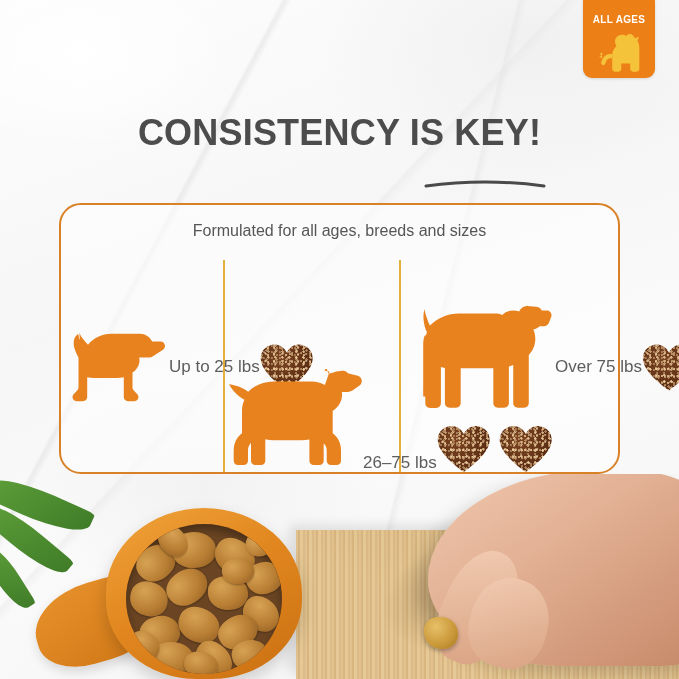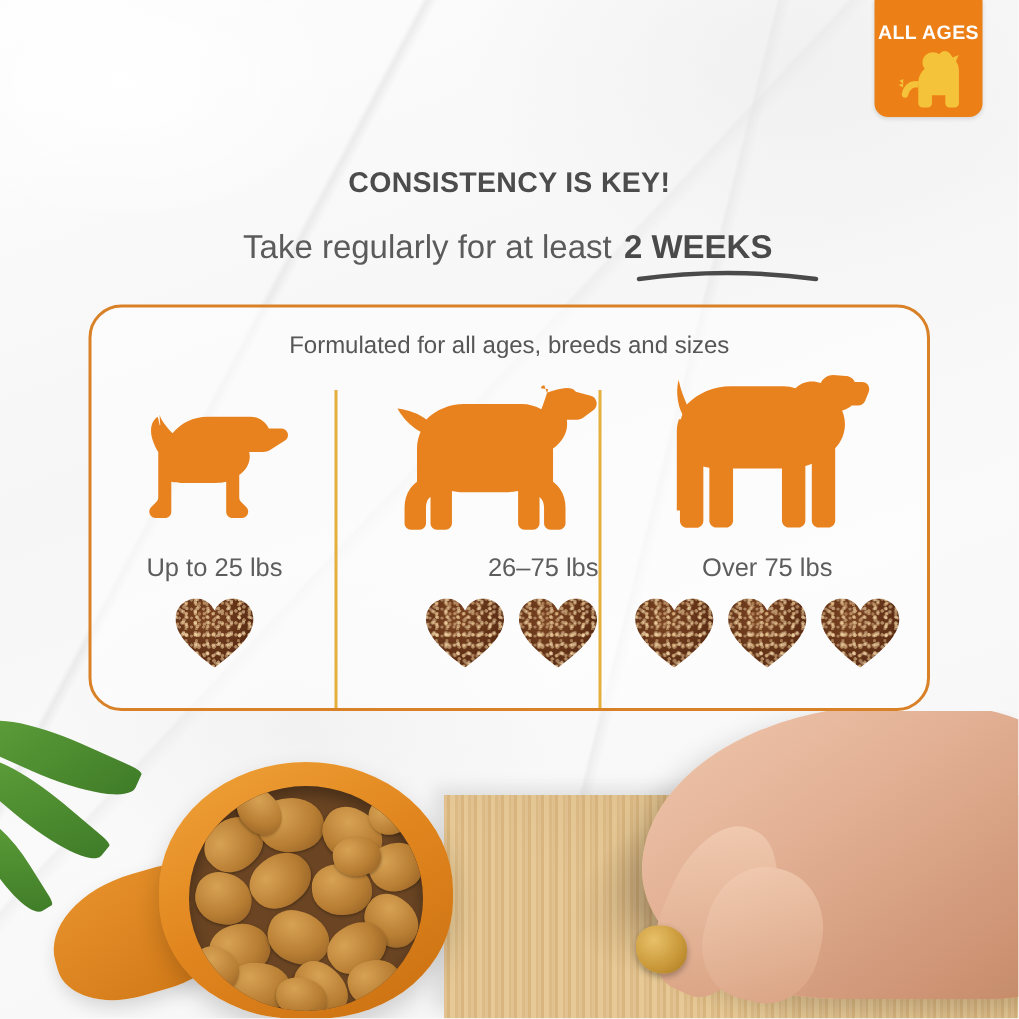--- a/index.html
+++ b/index.html
@@ -58,31 +58,31 @@
     background: #ec7f16;
     border-radius: 0 0 9px 9px;
     box-shadow: 0 1px 3px rgba(0,0,0,.12);
     overflow: hidden;
   }
   .badge-label {
     position: absolute;
     top: 14px; left: 0; right: 0;
     text-align: center;
     color: #ffffff;
-    font-size: 13px;
+    font-size: 10px;
     font-weight: 700;
     letter-spacing: .3px;
   }
   .badge-dog { position: absolute; bottom: 2px; left: 7px; }
 
   .headline {
     position: absolute;
     left: 0; right: 0; top: 112px;
     text-align: center;
-    font-size: 19px;
+    font-size: 36px;
     font-weight: 700;
     color: #4c4c4c;
     letter-spacing: .2px;
   }
 
   .subline {
     position: absolute;
     left: 0; right: 0; top: 152px;
     text-align: center;
     font-size: 22px;
@@ -131,26 +131,26 @@
     background: #e3b03c;
   }
   .divider.d1 { left: 162px; }
   .divider.d2 { left: 338px; }
 
   .col {
     position: absolute;
     top: 48px;
     height: 220px;
     display: flex;
-    flex-direction: column;
+    flex-direction: row;
     align-items: center;
   }
   .col-1 { left: 2px;   width: 160px; }
   .col-2 { left: 164px; width: 174px; align-items: flex-end; }
-  .col-3 { left: 340px; width: 221px; }
+  .col-3 { left: 340px; width: 221px; padding-left: 12px; }
 
   .dog-art {
     height: 108px;
     display: flex;
     align-items: flex-end;
     justify-content: center;
   }
 
   .col-label {
     margin-top: 8px;
@@ -304,23 +304,20 @@
     <div class="badge-label">ALL AGES</div>
     <svg class="badge-dog" width="58" height="48" viewBox="0 0 58 48">
       <path fill="#f5c33a" d="M40 6c-1.6 0-3 .9-3.9 2.2-1.1-.9-2.5-1.4-4.1-1.4-3.9 0-7 3-7 6.8 0 1.6.6 3.1 1.5 4.3-2.6 2.3-4.3 5.6-4.3 9.3v13.6c0 1.6 1.3 2.9 2.9 2.9h3.3c1.6 0 2.9-1.3 2.9-2.9v-5.3h8.9v5.3c0 1.6 1.3 2.9 2.9 2.9h3.3c1.6 0 2.9-1.3 2.9-2.9V19.4c0-2.4-.7-4.6-1.9-6.5l1.7-4.2-4.1 1.6C43.7 7.6 42 6 40 6z"></path>
       <path fill="#f5c33a" d="M22.8 26.4c-2.6-.8-5.2-.3-7.3 1.1-2.3 1.6-3.8 4.2-4.3 7.1-.2 1.2.6 2.3 1.8 2.5 1.2.2 2.3-.6 2.5-1.8.3-1.8 1.2-3.3 2.5-4.2 1.1-.8 2.4-1 3.8-.6l1-4.1z"></path>
       <path fill="#f5c33a" d="M12.2 24.6l-2.6 1.3 2.2 1.8-2.7 1 2.9 1.6z"></path>
     </svg>
   </div>
 
   <div class="headline">CONSISTENCY IS KEY!</div>
 
-  <div class="subline">
-    <span>Take regularly for at least </span><span class="strong">2 WEEKS</span>
-  </div>
   <svg class="underline-arc" viewBox="0 0 122 10">
     <path d="M2 8 Q61 0 120 8" stroke="#4a4a4a" stroke-width="3" fill="none" stroke-linecap="round"></path>
   </svg>
 
   <div class="card">
 
     <div class="card-caption">Formulated for all ages, breeds and sizes</div>
 
     <div class="divider d1"></div>
     <div class="divider d2"></div>

